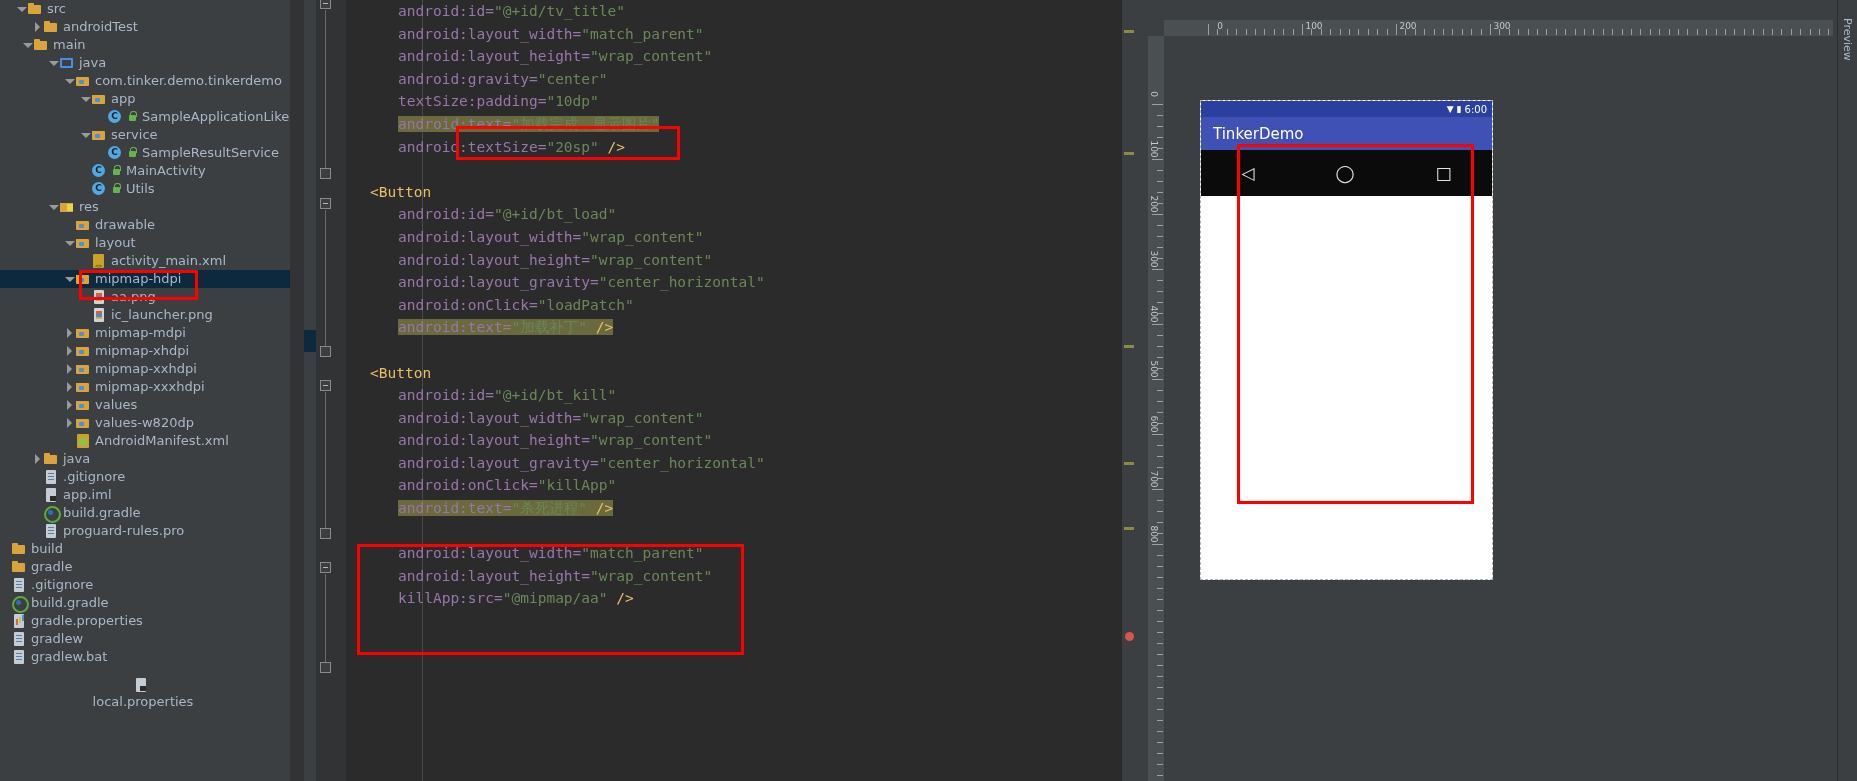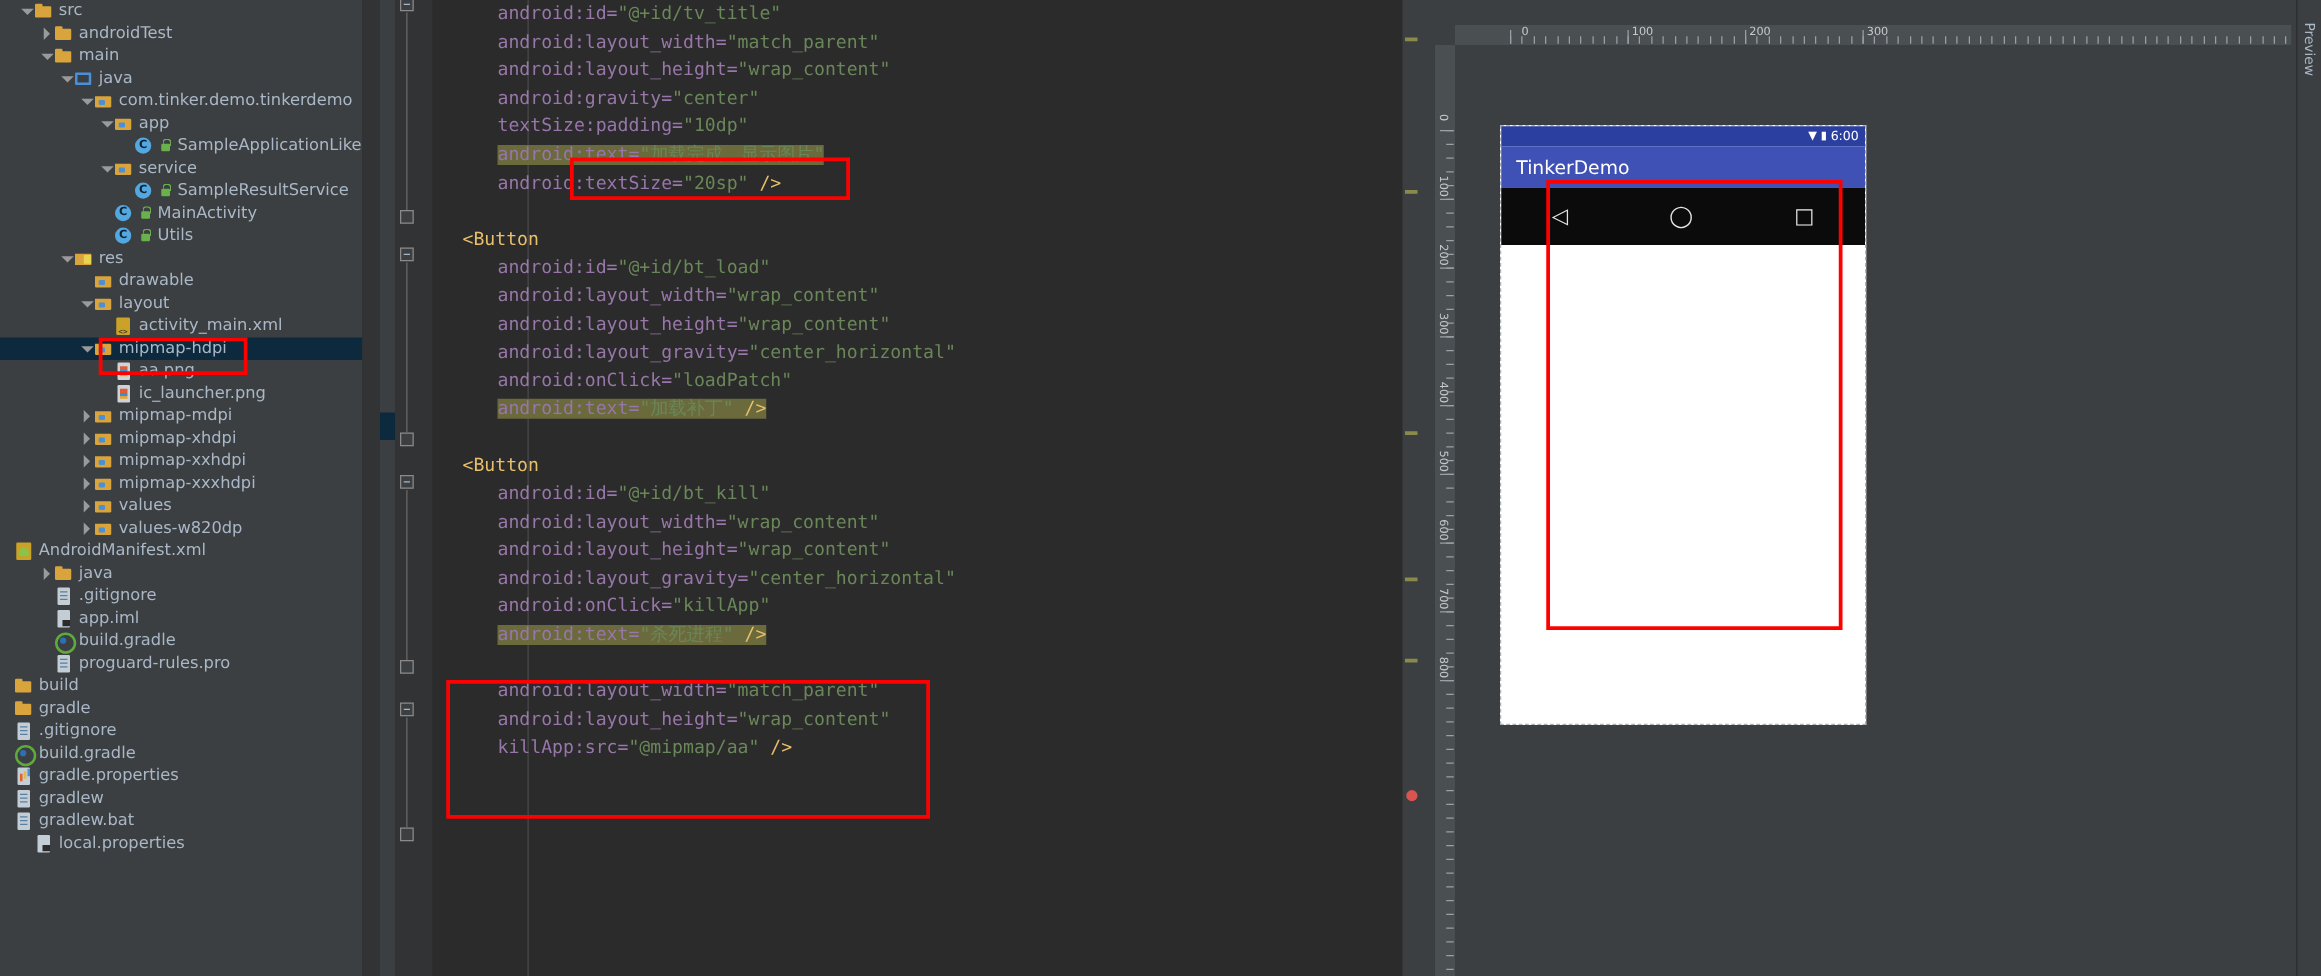--- a/index.html
+++ b/index.html
@@ -328,21 +328,21 @@
       <div class="trow" style="padding-left: 16px;">
         <span class="arrow down"></span>
         <span class="ic ic-folder"></span>
         <span class="tlabel">src</span>
       </div>
       <div class="trow" style="padding-left: 32px;">
         <span class="arrow right"></span>
         <span class="ic ic-folder"></span>
         <span class="tlabel">androidTest</span>
       </div>
-      <div class="trow" style="padding-left: 32px;">
+      <div class="trow" style="padding-left: 22px;">
         <span class="arrow down"></span>
         <span class="ic ic-folder"></span>
         <span class="tlabel">main</span>
       </div>
       <div class="trow" style="padding-left: 48px;">
         <span class="arrow down"></span>
         <span class="ic ic-folderjava"></span>
         <span class="tlabel">java</span>
       </div>
       <div class="trow" style="padding-left: 64px;">
@@ -442,21 +442,21 @@
       <div class="trow" style="padding-left: 64px;">
         <span class="arrow right"></span>
         <span class="ic ic-folderb"></span>
         <span class="tlabel">values</span>
       </div>
       <div class="trow" style="padding-left: 64px;">
         <span class="arrow right"></span>
         <span class="ic ic-folderb"></span>
         <span class="tlabel">values-w820dp</span>
       </div>
-      <div class="trow" style="">
+      <div class="trow" style="padding-left: 64px;">
         <span class="arrow"></span>
         <span class="ic ic-manifest"></span>
         <span class="tlabel">AndroidManifest.xml</span>
       </div>
       <div class="trow" style="padding-left: 32px;">
         <span class="arrow right"></span>
         <span class="ic ic-folder"></span>
         <span class="tlabel">java</span>
       </div>
       <div class="trow" style="padding-left: 32px;">
@@ -507,21 +507,21 @@
       <div class="trow" style="padding-left: 0px;">
         <span class="arrow"></span>
         <span class="ic ic-file"></span>
         <span class="tlabel">gradlew</span>
       </div>
       <div class="trow" style="padding-left: 0px;">
         <span class="arrow"></span>
         <span class="ic ic-file"></span>
         <span class="tlabel">gradlew.bat</span>
       </div>
-      <div class="trow" style="padding-left: 16px;">
+      <div class="trow" style="padding-left: 0px; flex-direction: column;">
         <span class="arrow"></span>
         <span class="ic ic-iml"></span>
         <span class="tlabel">local.properties</span>
       </div>
     </div>
 
   <div id="editor">
     <div id="gutter"></div>
     <div id="gutter2"></div>
     <div id="gutter-hl"></div>

